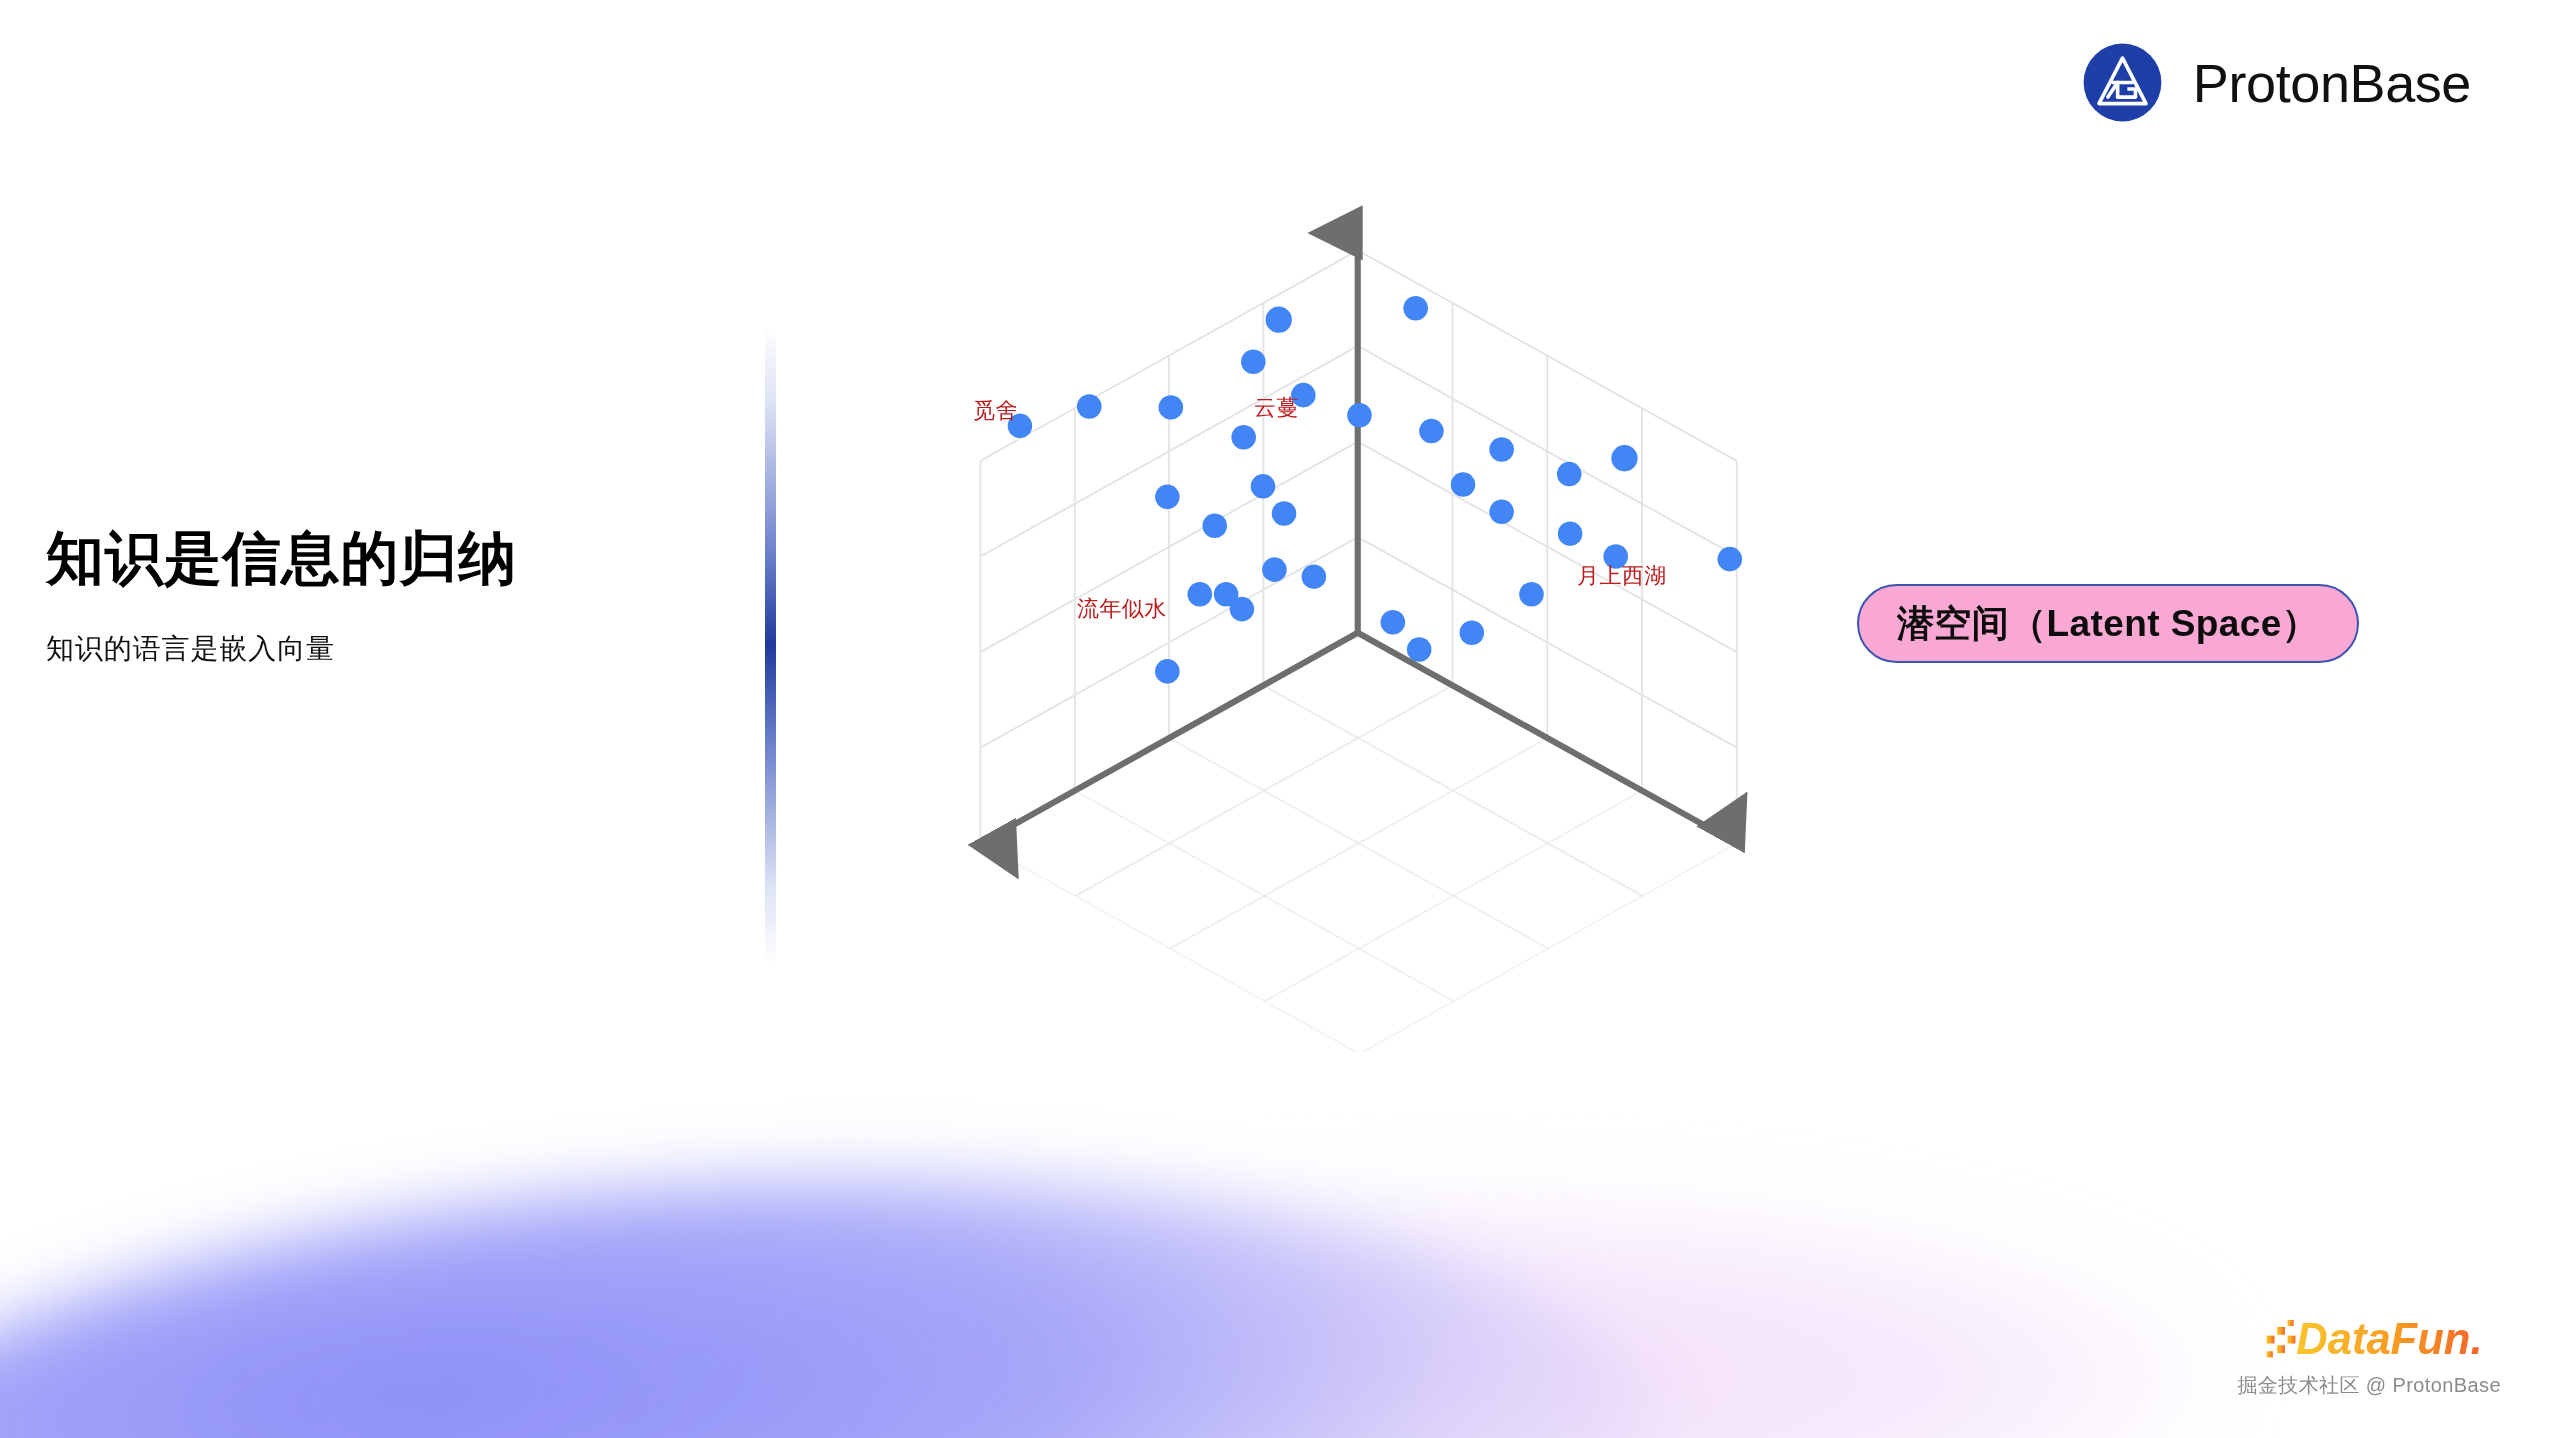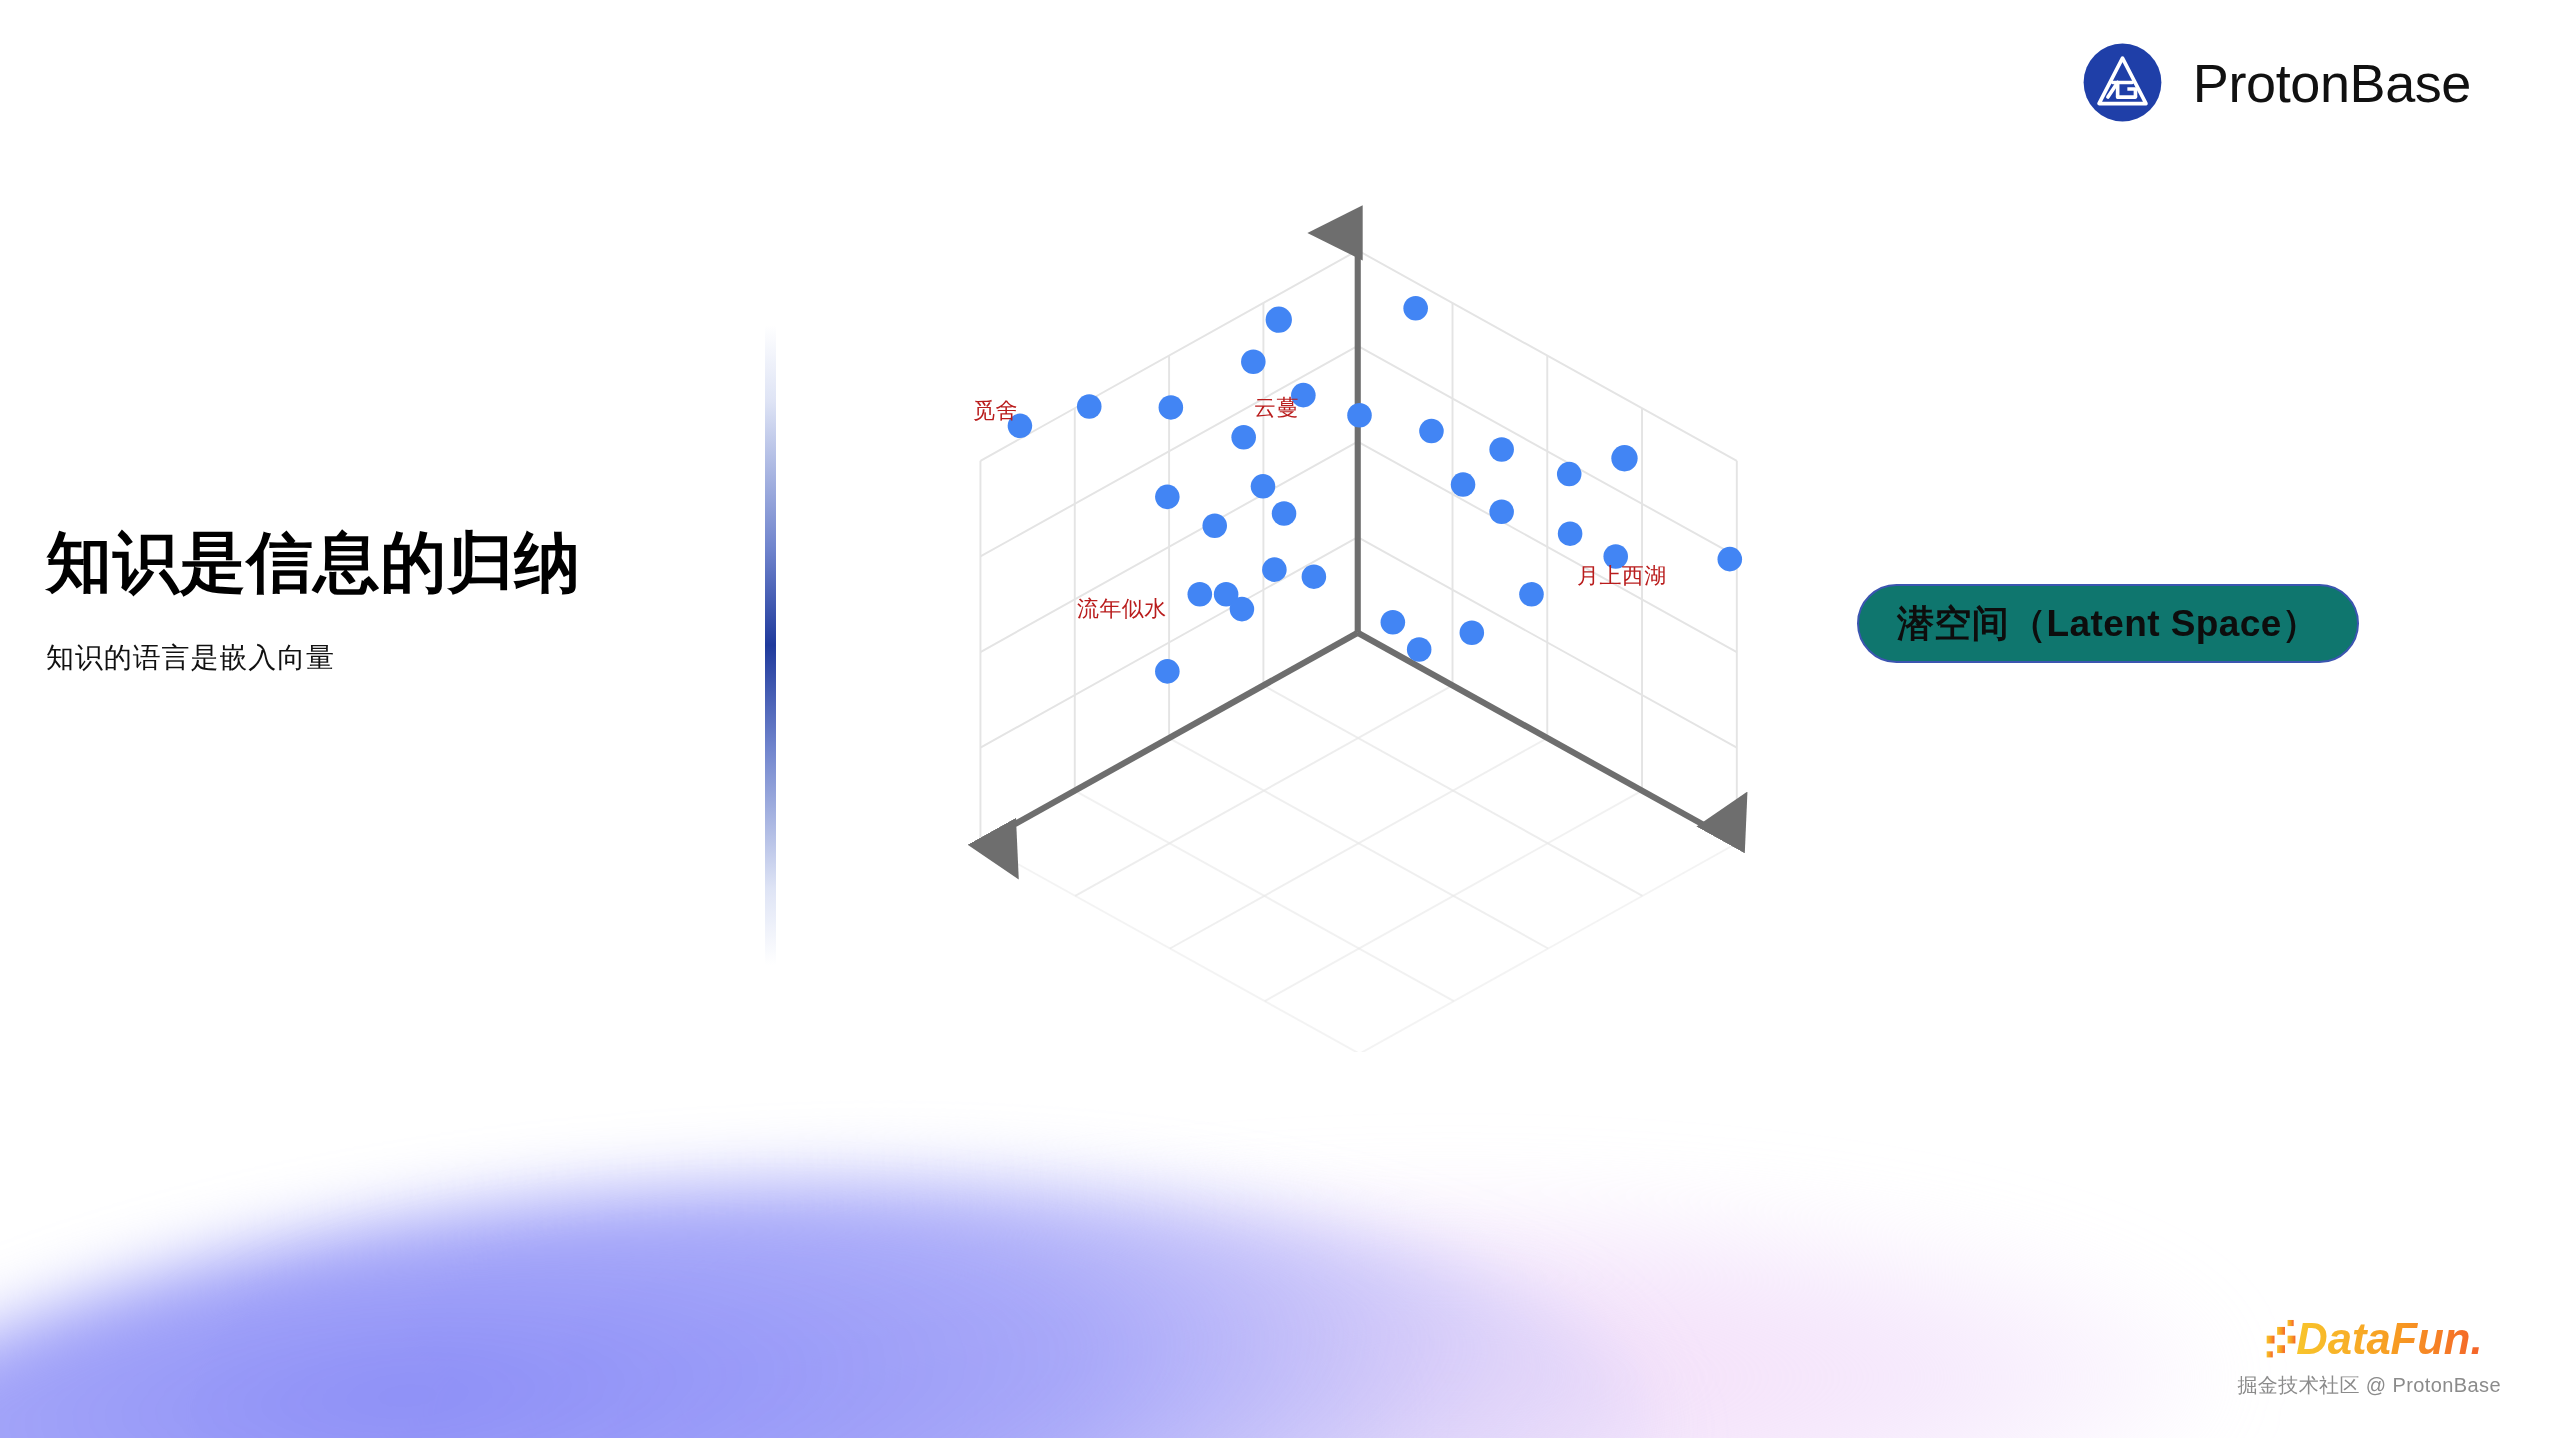--- a/index.html
+++ b/index.html
@@ -93,21 +93,21 @@
       rgba(160,176,226,0.35) 88%,
       rgba(255,255,255,0) 100%);
   }
   .headline-block {
     position: absolute;
     left: 46px;
     top: 526px;
     width: 693px;
   }
   .headline {
-    font-size: 66px;
+    font-size: 58px;
     font-weight: 700;
     color: #000000;
     line-height: 1.12;
     letter-spacing: 0.9px;
     margin: 0;
     white-space: nowrap;
   }
   .subhead {
     margin: 39px 0 12px 0;
     font-size: 28px;
@@ -123,21 +123,21 @@
     left: 1857px;
     top: 584px;
     width: 502px;
     height: 79px;
     box-sizing: border-box;
     border: 2.6px solid #3b55b0;
     border-radius: 42px;
     display: flex;
     align-items: center;
     justify-content: center;
-    background: #0f766e;
+    background: #f9a8d4;
   }
   .latent-pill span {
     font-size: 37px;
     font-weight: 700;
     color: #0d0d0d;
     letter-spacing: 0.4px;
     white-space: nowrap;
   }
 
   

